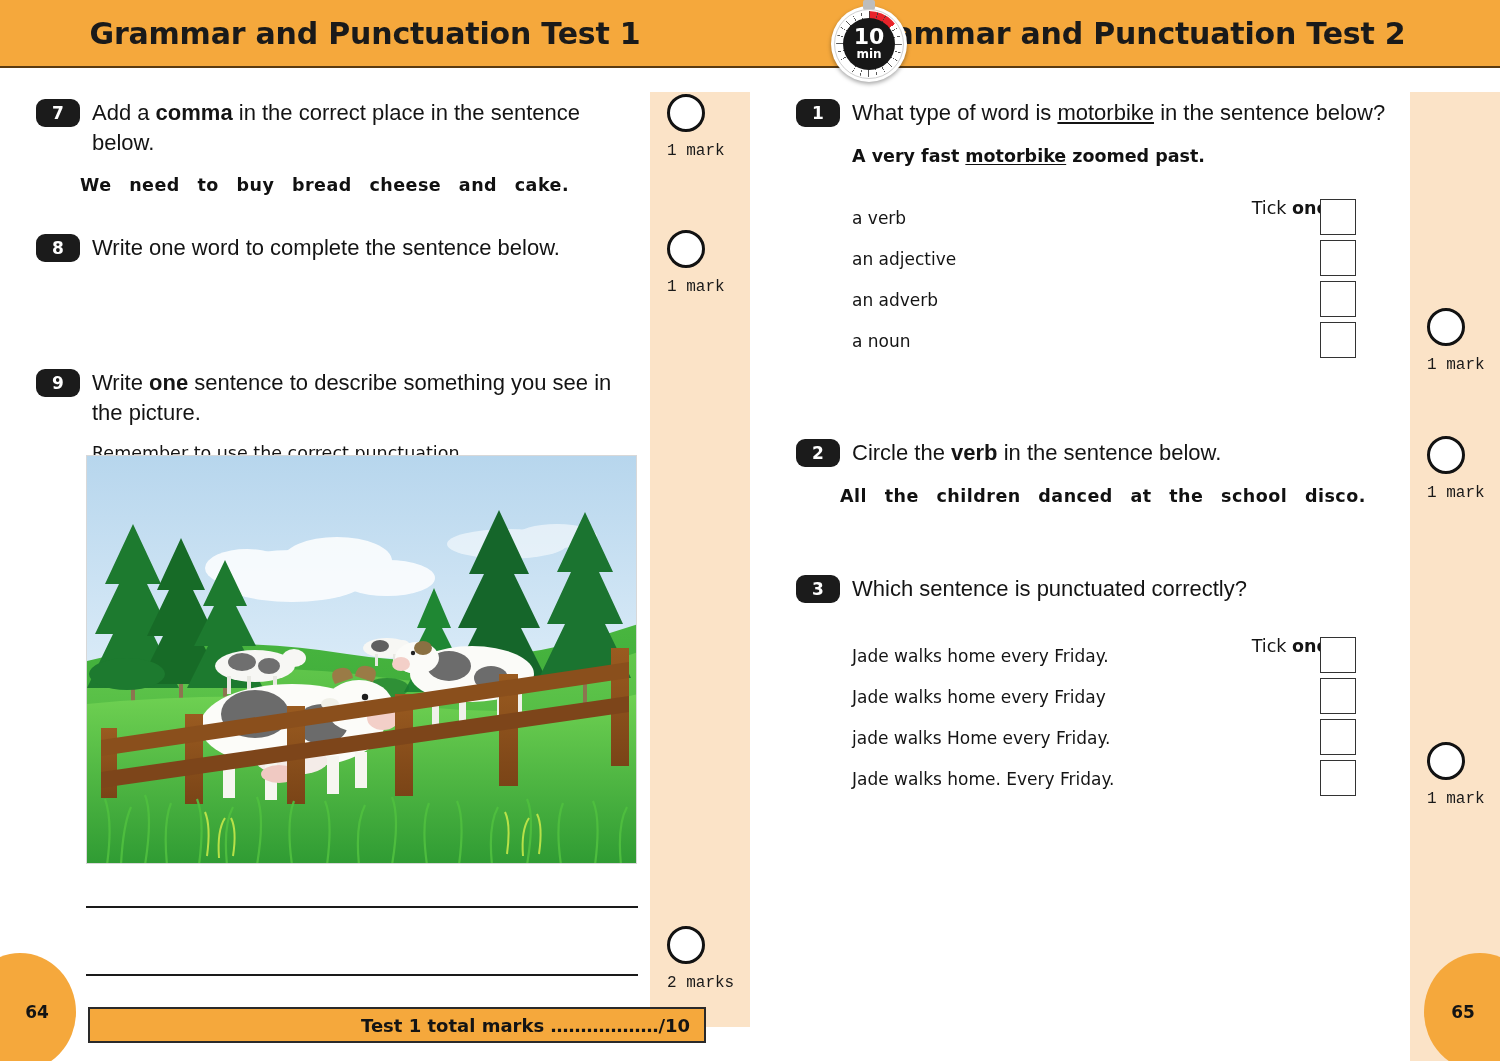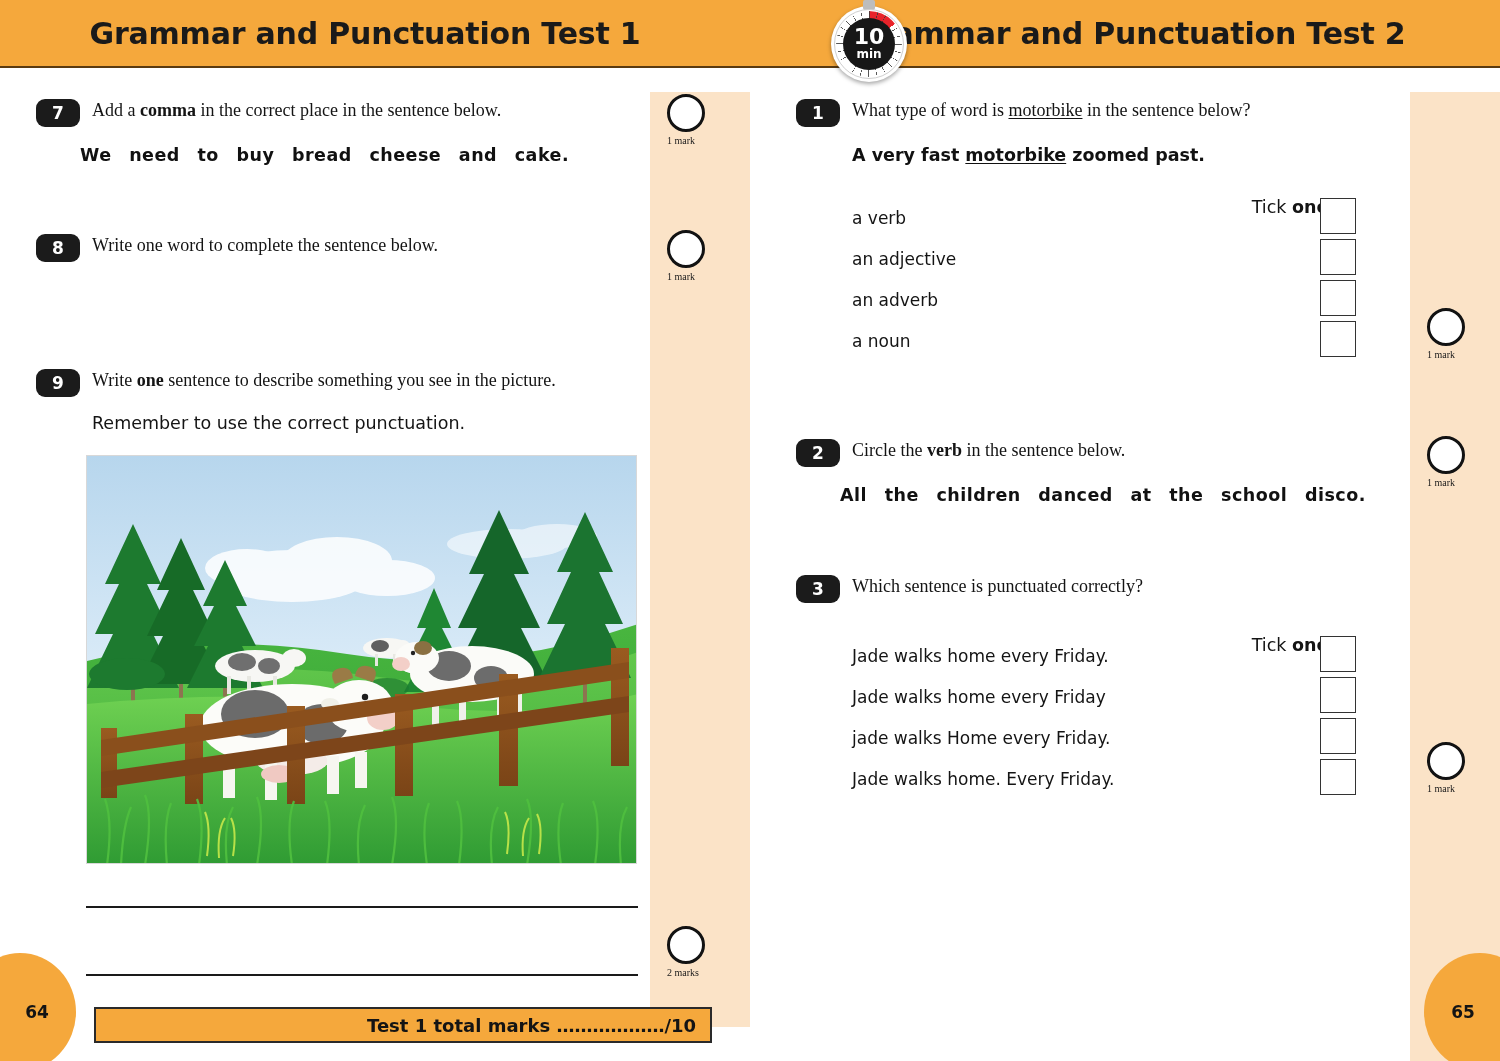--- a/index.html
+++ b/index.html
@@ -81,44 +81,44 @@
   }
   .page-left  .mark-strip { left: 650px; height: 935px; }
   .page-right .mark-strip { left: 660px; height: 969px; top: 24px; }
 
   .mark-item { position: absolute; width: 100px; text-align: left; padding-left: 12px; }
   .mark-circle {
     width: 38px; height: 38px; border-radius: 50%;
     border: 3px solid #121212; background: #fff;
   }
   .mark-label {
-    margin-top: 3px; font-size: 10px; color: #1a1a1a;
-    font-family: Liberation Serif, serif;
+    margin-top: 10px; font-size: 16px; color: #1a1a1a;
+    font-family: Liberation Mono, monospace;
   }
 
   .content { position: absolute; left: 0; top: 0; width: 650px; height: 993px; }
   .page-right .content { left: 0; width: 660px; }
 
   
   .q { position: absolute; left: 36px; width: 600px; }
   .page-right .q { left: 46px; width: 600px; }
 
   .q-head { display: flex; align-items: flex-start; gap: 12px; }
   .q-num {
     flex: 0 0 auto;
     width: 44px; height: 28px; border-radius: 9px;
     background: #1b1b1b; color: #fff;
     font-size: 17px; font-weight: bold;
     display: flex; align-items: center; justify-content: center;
     font-family: "DejaVu Sans", sans-serif;
     margin-top: 1px;
   }
   .q-text {
-    font-size: 18px; color: #141414; line-height: 1.35;
-    font-family: Liberation Serif, serif;
+    font-size: 22px; color: #141414; line-height: 1.35;
+    font-family: Liberation Sans, sans-serif;
   }
   .q-text b { font-weight: bold; }
   .u { text-decoration: underline; text-underline-offset: 2px; }
 
   .q-sub {
     margin-left: 56px; margin-top: 16px;
     font-size: 17.5px; color: #141414;
     font-family: "DejaVu Sans", sans-serif;
   }
 
@@ -167,21 +167,21 @@
     border: 1px solid #d8d8d8;
     overflow: hidden;
   }
   .writing-line {
     position: absolute; left: 86px; width: 552px;
     height: 0; border-top: 2.5px solid #1a1a1a;
   }
 
   
   .total-bar {
-    position: absolute; left: 94px; bottom: 18px;
+    position: absolute; left: 88px; bottom: 18px;
     width: 618px; height: 36px;
     background: #F5A83C; border: 2px solid #2a2a2a;
     display: flex; align-items: center; justify-content: flex-end;
     padding-right: 14px;
   }
   .total-bar span {
     font-size: 18px; font-weight: bold; color: #141414;
     font-family: "DejaVu Sans", sans-serif;
   }
 

